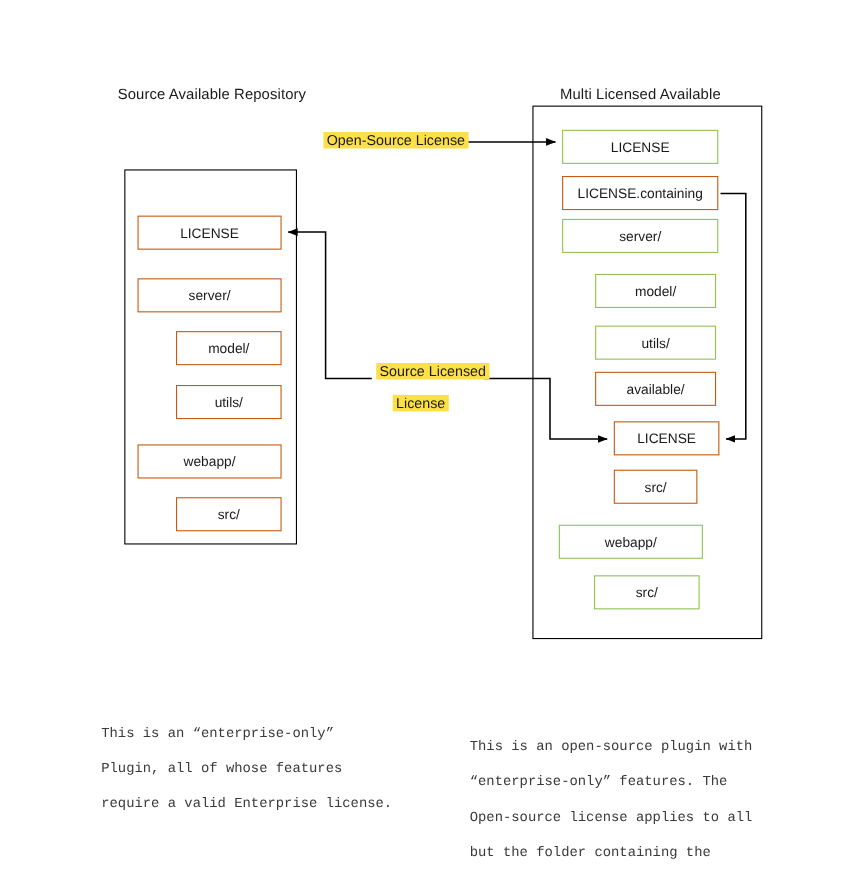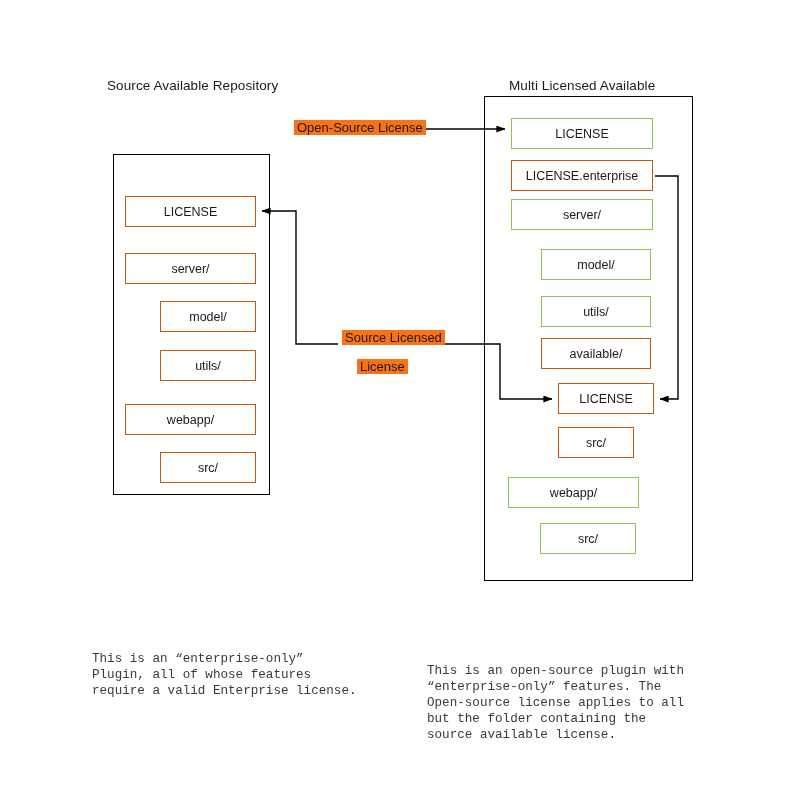--- a/index.html
+++ b/index.html
@@ -56,30 +56,30 @@
     white-space: nowrap;
   }
   .node.green { border-color: #8fc353; }
   .node.orange { border-color: #c55a11; }
 
   .edge-label {
     position: absolute;
     font-size: 13px;
     color: #1a1a1a;
     white-space: nowrap;
-    background: #f97316;
+    background: #fde047;
     padding: 0 3px;
   }
 
   .caption {
     position: absolute;
     font-family: "Liberation Mono", "DejaVu Sans Mono", monospace;
     font-size: 12.6px;
     color: #3a3a3a;
-    line-height: 16px;
+    line-height: 32px;
     white-space: pre;
   }
   #caption-left  { left: 92px;  top: 651px; }
   #caption-right { left: 427px; top: 621px; margin-top: 42px; }
 </style>
 </head>
 <body>
 
 <svg id="canvas" viewBox="0 0 788 801" width="788" height="801" xmlns="http://www.w3.org/2000/svg">
   <defs>
@@ -116,21 +116,21 @@
 <div id="left-nodes">
     <div class="node orange" style="left: 125px; top: 196px; width: 131px; height: 31px;">LICENSE</div>
     <div class="node orange" style="left: 125px; top: 253px; width: 131px; height: 31px;">server/</div>
     <div class="node orange" style="left: 160px; top: 301px; width: 96px; height: 31px;">model/</div>
     <div class="node orange" style="left: 160px; top: 350px; width: 96px; height: 31px;">utils/</div>
     <div class="node orange" style="left: 125px; top: 404px; width: 131px; height: 31px;">webapp/</div>
     <div class="node orange" style="left: 160px; top: 452px; width: 96px; height: 31px;">src/</div>
   </div>
 <div id="right-nodes">
     <div class="node green" style="left: 511px; top: 118px; width: 142px; height: 31px;">LICENSE</div>
-    <div class="node orange" style="left: 511px; top: 160px; width: 142px; height: 31px;">LICENSE.enterprise</div>
+    <div class="node orange" style="left: 511px; top: 160px; width: 142px; height: 31px;">LICENSE.containing</div>
     <div class="node green" style="left: 511px; top: 199px; width: 142px; height: 31px;">server/</div>
     <div class="node green" style="left: 541px; top: 249px; width: 110px; height: 31px;">model/</div>
     <div class="node green" style="left: 541px; top: 296px; width: 110px; height: 31px;">utils/</div>
     <div class="node orange" style="left: 541px; top: 338px; width: 110px; height: 31px;">available/</div>
     <div class="node orange" style="left: 558px; top: 383px; width: 96px; height: 31px;">LICENSE</div>
     <div class="node orange" style="left: 558px; top: 427px; width: 76px; height: 31px;">src/</div>
     <div class="node green" style="left: 508px; top: 477px; width: 131px; height: 31px;">webapp/</div>
     <div class="node green" style="left: 540px; top: 523px; width: 96px; height: 31px;">src/</div>
   </div>
 

